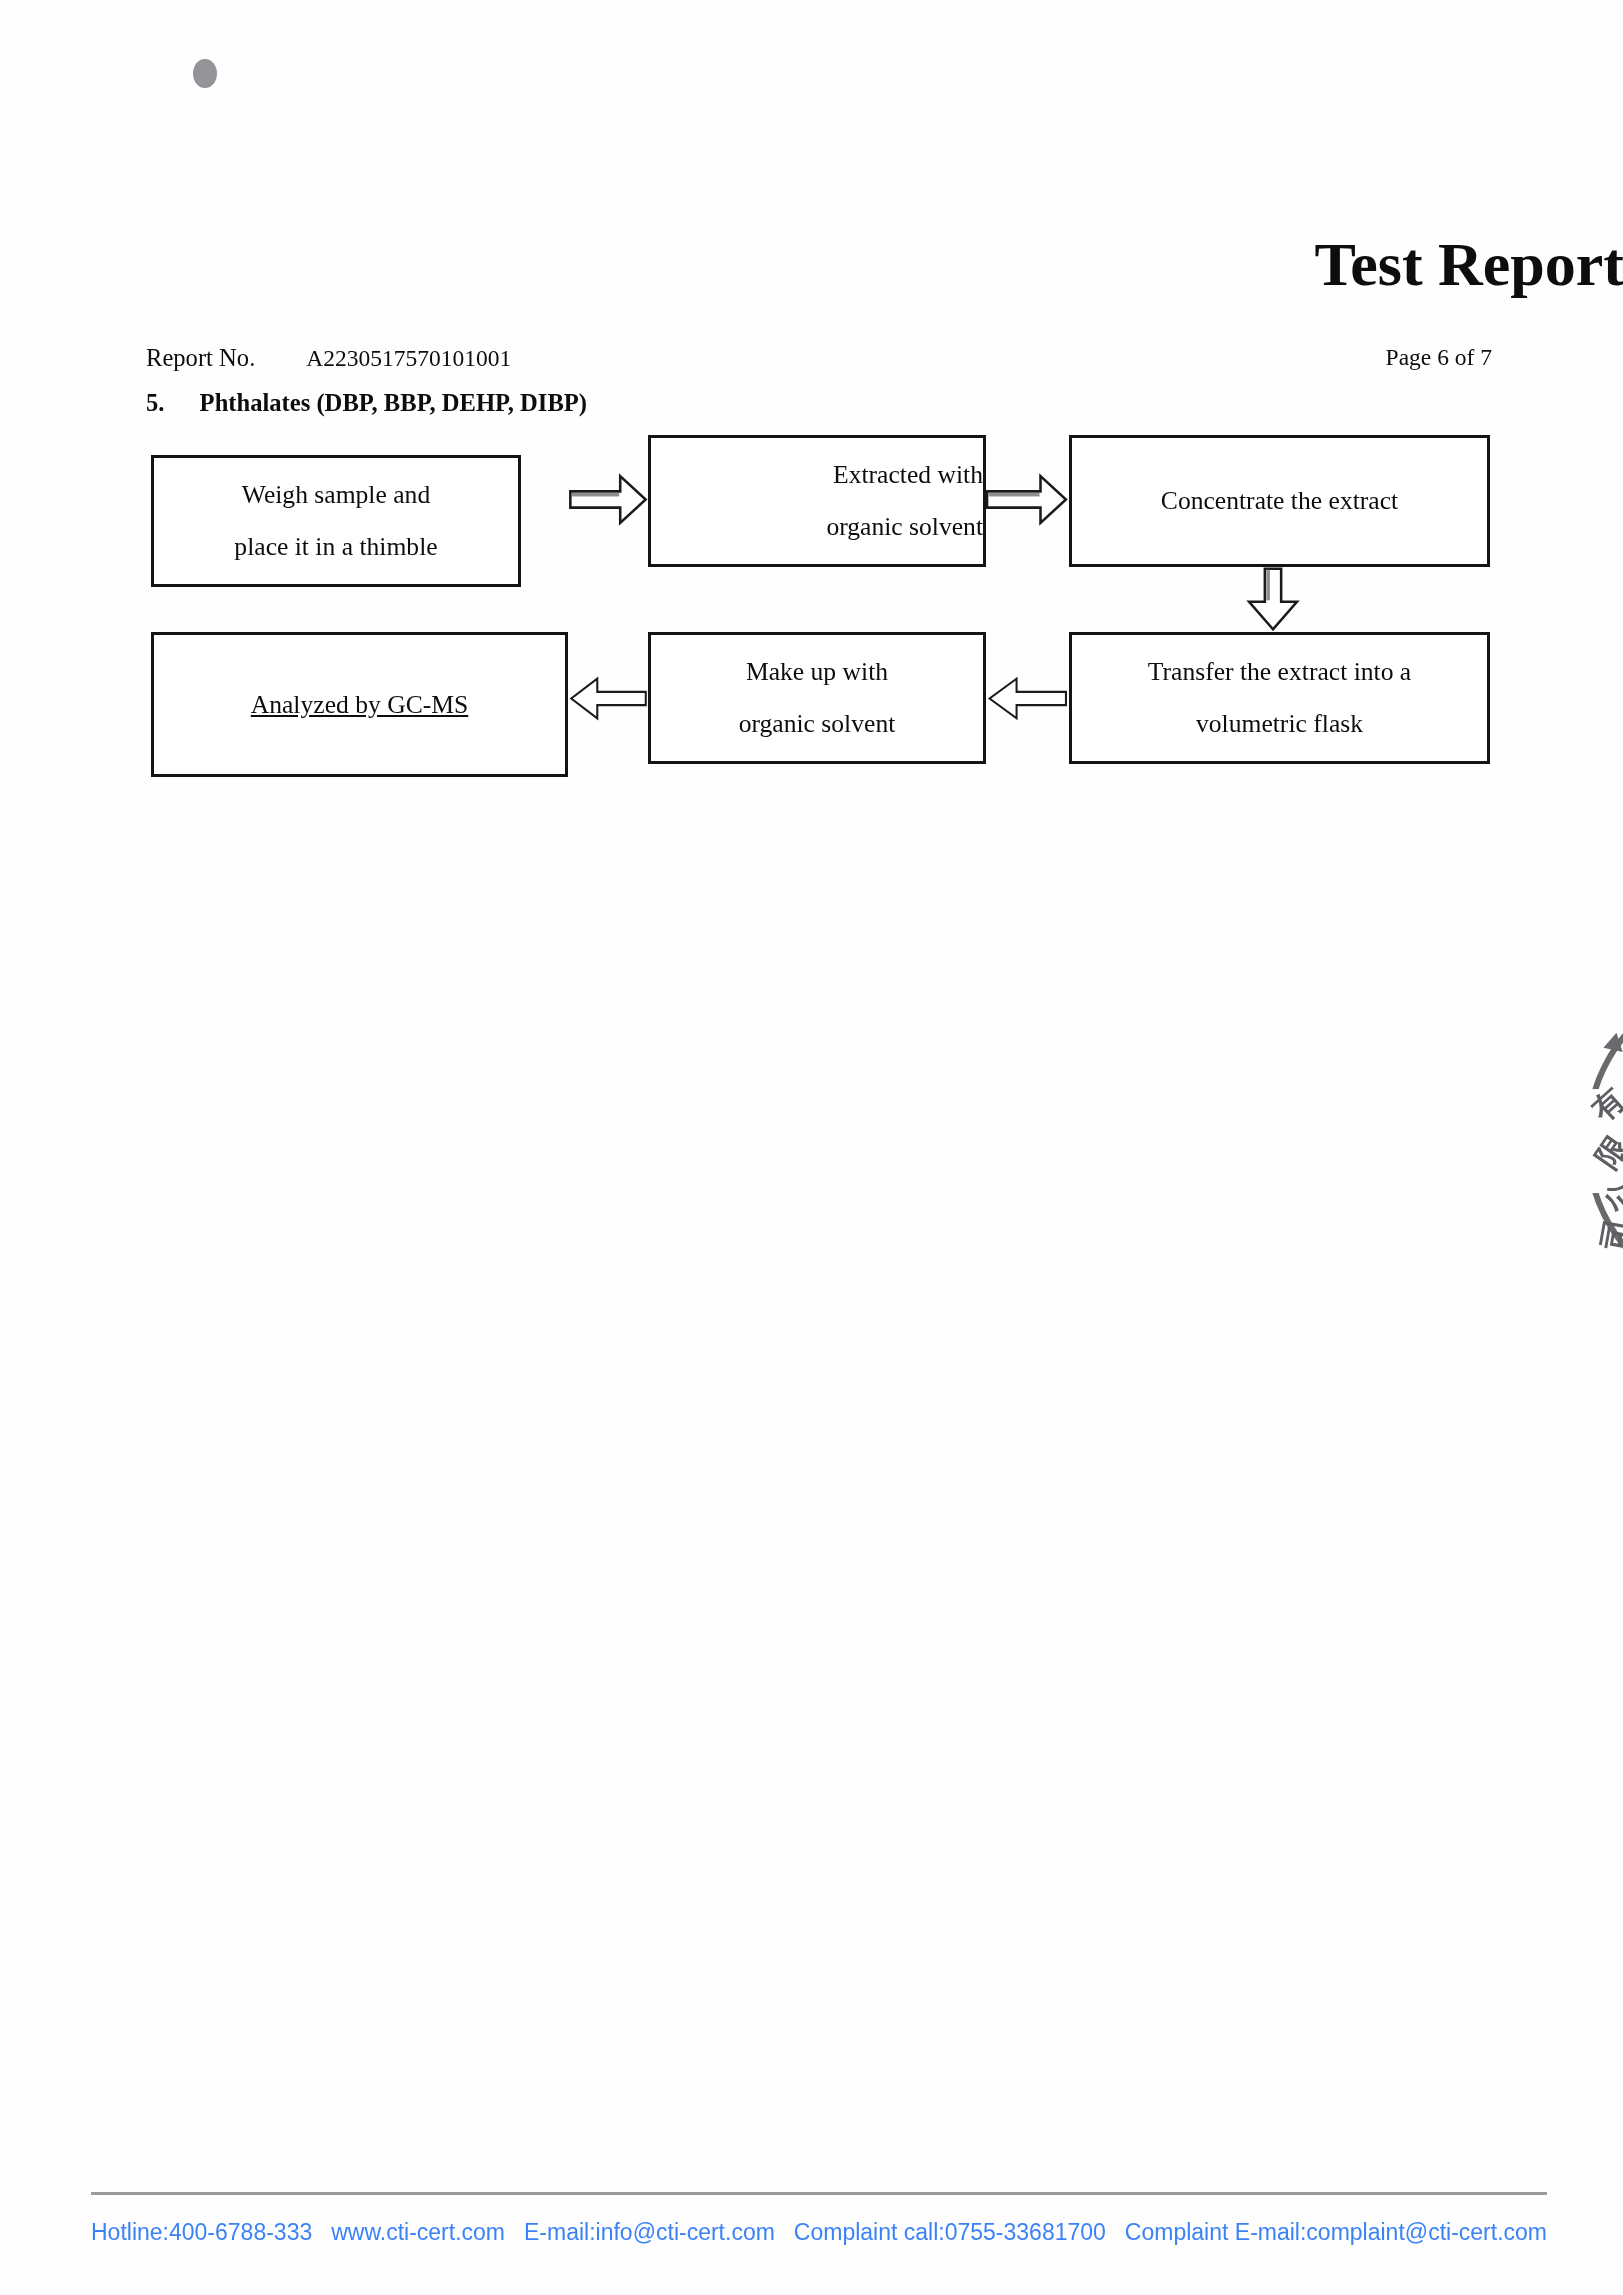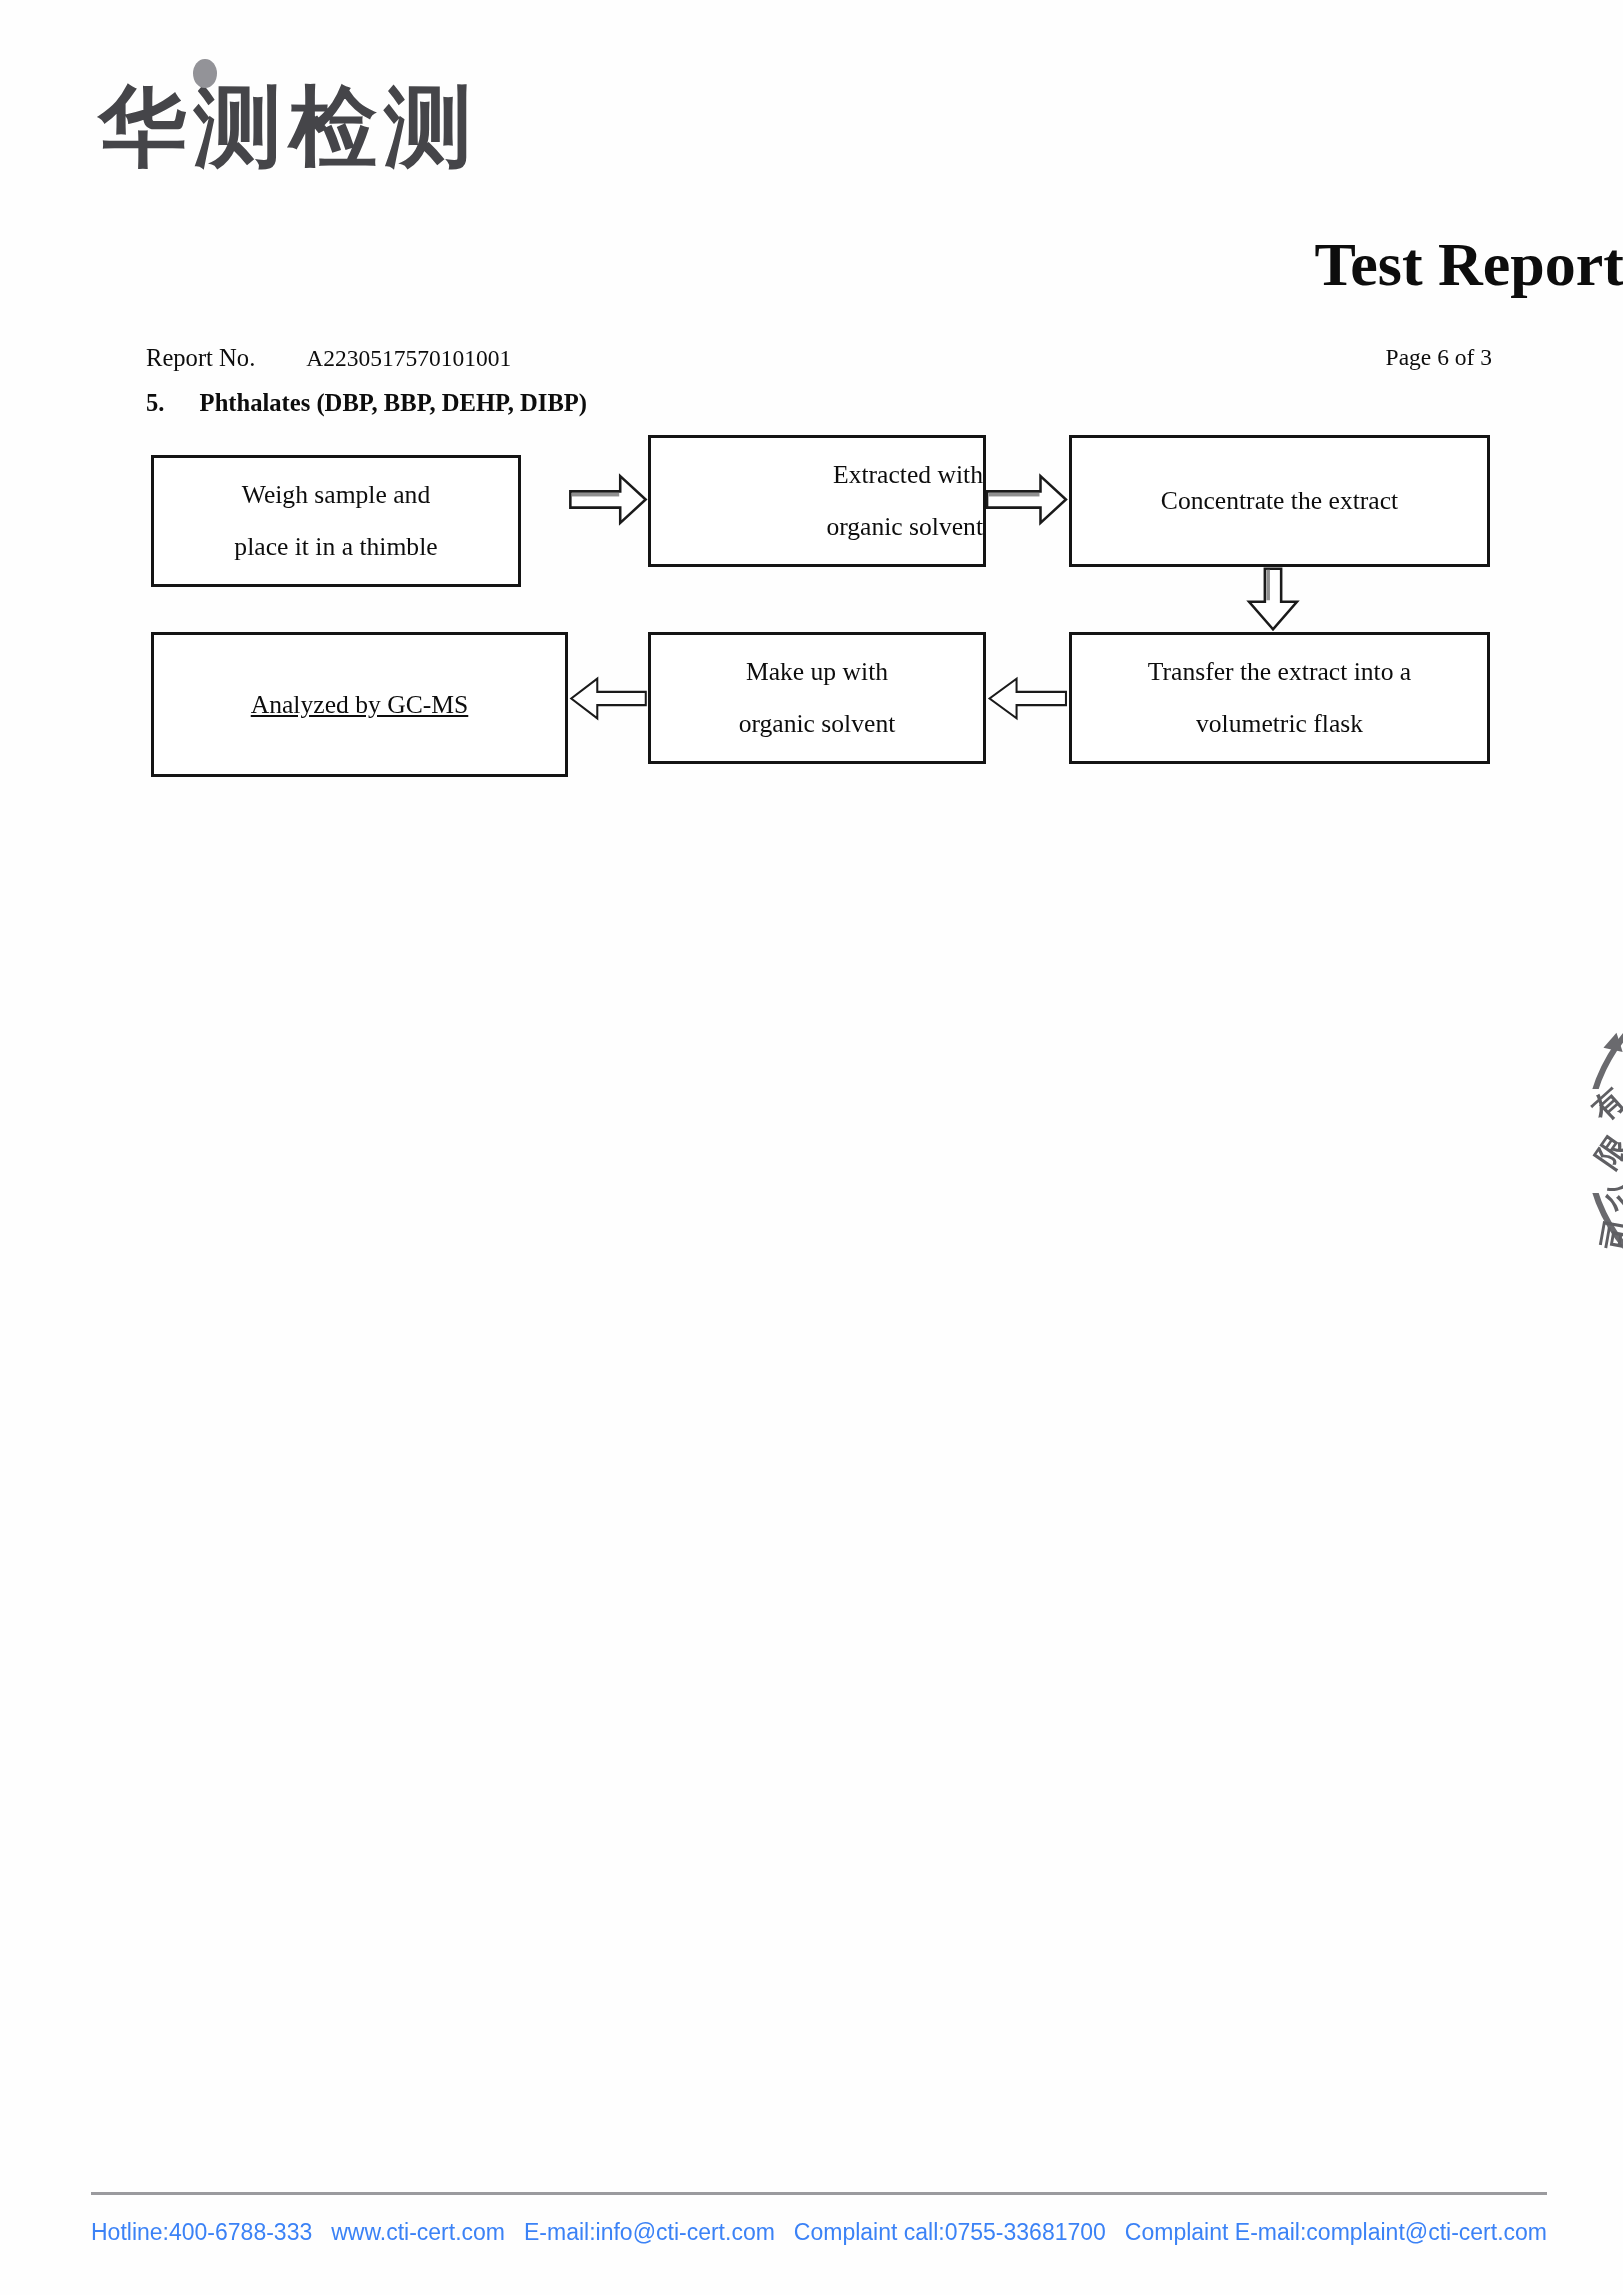--- a/index.html
+++ b/index.html
@@ -168,31 +168,30 @@
     font-family: "Liberation Sans", sans-serif;
     font-size: 23px;
     color: #3b82f6;
     white-space: nowrap;
   }
 </style>
 </head>
 <body>
 
 <div id="logo">
-  <span class="logo-cn">华测检测</span>
 </div>
 <div id="logo-dot"></div>
 
 <div id="title">Test Report</div>
 
 <div id="meta-row">
   <span class="meta-label">Report No.</span>
   <span class="meta-value">A2230517570101001</span>
 </div>
-<div id="page-indicator">Page 6 of 3</div>
+<div id="page-indicator">Page 6 of 7</div>
 
 <div id="section-row">
   <span>5.</span>
   <span class="section-title">Phthalates (DBP, BBP, DEHP, DIBP)</span>
 </div>
 
 <div id="box-weigh" class="flow-box">
   <span>Weigh sample and</span>
   <span>place it in a thimble</span>
 </div>

